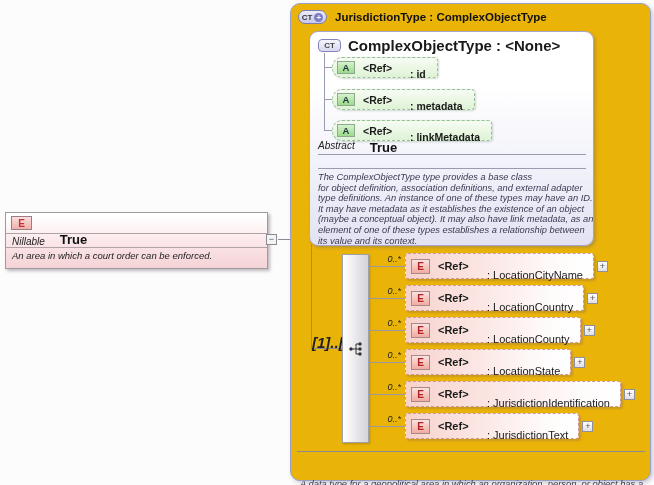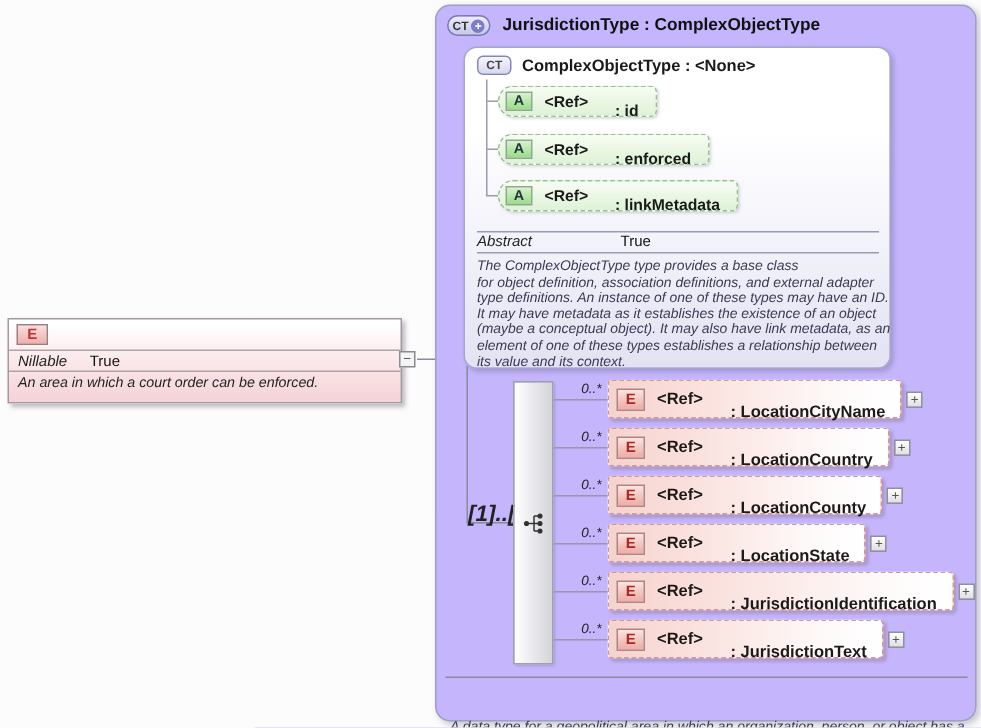--- a/index.html
+++ b/index.html
@@ -18,35 +18,35 @@
   .elem-main-header { height:21px; display:flex; align-items:center; padding:0 5px; border-bottom:1px solid #AFA3A8; }
   .icon-e-main {
     width:21px; height:14px; flex:0 0 auto;
     border:1px solid #997F85; background:linear-gradient(180deg,#FBDFDF,#F0AFAB);
     color:#C03434; font-size:10px; font-weight:bold;
     display:flex; align-items:center; justify-content:center;
   }
   .elem-main-title { font-weight:bold; font-size:11.5px; margin-left:7px; white-space:nowrap; }
   .props-row { height:14px; display:flex; align-items:flex-end; padding:0 6px; border-bottom:1px solid #AFA3A8; }
   .prop-name { font-style:italic; font-size:10px; color:#222; }
-  .prop-value { font-weight:normal; font-size:10px; margin-left:15px; color:#111; }
+  .prop-value { font-weight:bold; font-size:13px; margin-left:15px; color:#111; }
   .elem-main-annot { padding:2px 6px; font-style:italic; font-size:9.5px; color:#222; }
 
   
   .collapse-box {
     position:absolute; left:266px; top:234px; width:11px; height:11px;
     border:1px solid #8A8A92; background:#F4F4F4; color:#555;
     font-size:9px; line-height:9px; text-align:center; cursor:pointer;
   }
   .link-h { position:absolute; background:#8A8A98; }
 
   
   .panel {
     position:absolute; left:290px; top:3px; width:361px; height:478px;
-    background:#c4b5fd; border:1px solid #9CA0C4; border-radius:10px;
+    background:#eab308; border:1px solid #9CA0C4; border-radius:10px;
     box-shadow:2px 2px 4px rgba(100,100,130,.35);
   }
   .panel-header { position:absolute; left:7px; top:6px; display:flex; align-items:center; }
   .icon-ctplus {
     width:29px; height:14px; border-radius:7px;
     border:1px solid #7B7BB5; background:linear-gradient(180deg,#EDEDFA,#C8C8E8);
     display:flex; align-items:center; justify-content:center; gap:2px;
     font-size:8px; font-weight:bold; color:#333;
   }
   .plus-bubble {
@@ -62,40 +62,40 @@
     background:linear-gradient(180deg,#FFFFFF 25%,#EFEFF9 70%,#E2E2F2 100%);
     box-shadow:2px 2px 3px rgba(90,90,120,.3);
   }
   .base-header { position:absolute; left:8px; top:5px; display:flex; align-items:center; }
   .icon-ct {
     width:23px; height:13px; border-radius:4px;
     border:1px solid #8585BB; background:linear-gradient(180deg,#F5F5FD,#D8D8F0);
     font-size:8px; font-weight:bold; color:#444;
     display:flex; align-items:center; justify-content:center;
   }
-  .base-title { font-weight:bold; font-size:11px; margin-left:7px; }
+  .base-title { font-weight:bold; font-size:15px; margin-left:7px; }
   .attr-tree-v { position:absolute; left:14px; top:21px; width:1px; height:77px; background:#9A9AB0; }
   .attr-stub { position:absolute; left:14px; width:9px; height:1px; background:#9A9AB0; }
   .attr-row {
     position:absolute; left:22px; height:21px;
     display:inline-flex; align-items:center; padding:0 11px 0 4px;
     border:1px dashed #98BE98; border-radius:10px 4px 4px 10px;
     background:linear-gradient(180deg,#F7FCF3,#DEF2D6);
     box-shadow:1px 1px 2px rgba(100,130,100,.3);
   }
   .icon-a {
     width:18px; height:13px; border:1px solid #8FA98F;
     background:linear-gradient(180deg,#D7F2CD,#9ADB8A);
     color:#234; font-weight:bold; font-size:9.5px;
     display:flex; align-items:center; justify-content:center;
   }
   .attr-ref { font-weight:bold; font-size:10.5px; width:47px; margin-left:8px; }
   .attr-name { font-weight:bold; font-size:10.5px; white-space:nowrap;margin-top:12px; }
   .base-divider { position:absolute; left:8px; width:268px; height:1px; background:#9A9AB0; }
-  .abstract-row { position:absolute; left:8px; top:124px; display:flex; align-items:flex-start;gap:44px; }
+  .abstract-row { position:absolute; left:8px; top:108px; display:flex; align-items:flex-start; }
   .base-annot {
     position:absolute; left:8px; top:140px; width:276px;
     font-style:italic; font-size:9.3px; line-height:10.6px; color:#3A3A52;
     white-space:pre-wrap;
   }
 
   
   .cm-vline { position:absolute; left:20px; top:240px; width:1px; height:104px; background:#8A8A98; }
   .cm-hline { position:absolute; left:20px; top:344px; width:31px; height:1px; background:#8A8A98; }
   .cm-card { position:absolute; left:21px; top:330px; font-size:15px; font-weight:bold; font-style:italic; color:#222; }
@@ -116,21 +116,21 @@
     background:linear-gradient(90deg,#F7D2CD 0%,#FBE8E5 45%,#FEFAFA 80%,#FFFFFF 100%);
     box-shadow:2px 2px 2px rgba(120,90,90,.28);
   }
   .icon-e {
     width:19px; height:15px; border:1px solid #A98888; flex:0 0 auto;
     background:linear-gradient(180deg,#FAE3E0,#EFABA3);
     color:#B22222; font-size:10px; font-weight:bold;
     display:flex; align-items:center; justify-content:center;
   }
   .el-ref { font-weight:bold; font-size:11px; width:49px; margin-left:8px; }
-  .el-name { font-weight:bold; font-size:11px; white-space:nowrap;margin-top:18px; }
+  .el-name { font-weight:normal; font-size:11px; white-space:nowrap;margin-top:18px; }
   .expand-box {
     width:11px; height:11px; margin-left:3px; flex:0 0 auto;
     border:1px solid #90909A; background:linear-gradient(180deg,#FFFFFF,#E0E0E4);
     font-size:9px; line-height:9px; text-align:center; color:#555; cursor:pointer;
   }
   .panel-bottom-divider { position:absolute; left:6px; top:447px; width:348px; height:1px; background:#8A8A98; }
   .panel-annot {
     position:absolute; left:9px; top:474px; width:348px;
     font-style:italic; font-size:9.4px; line-height:11px; color:#3A3A52;
   }
@@ -176,21 +176,21 @@
       <div class="attr-stub" style="top:98px;"></div>
 
       <div class="attr-row" style="top:25px;">
         <span class="icon-a">A</span>
         <span class="attr-ref">&lt;Ref&gt;</span>
         <span class="attr-name">: id</span>
       </div>
       <div class="attr-row" style="top:57px;">
         <span class="icon-a">A</span>
         <span class="attr-ref">&lt;Ref&gt;</span>
-        <span class="attr-name">: enforced</span>
+        <span class="attr-name">: metadata</span>
       </div>
       <div class="attr-row" style="top:88px;">
         <span class="icon-a">A</span>
         <span class="attr-ref">&lt;Ref&gt;</span>
         <span class="attr-name">: linkMetadata</span>
       </div>
 
       <div class="base-divider" style="top:122px;"></div>
       <div class="abstract-row">
         <span class="prop-name">Abstract</span>

